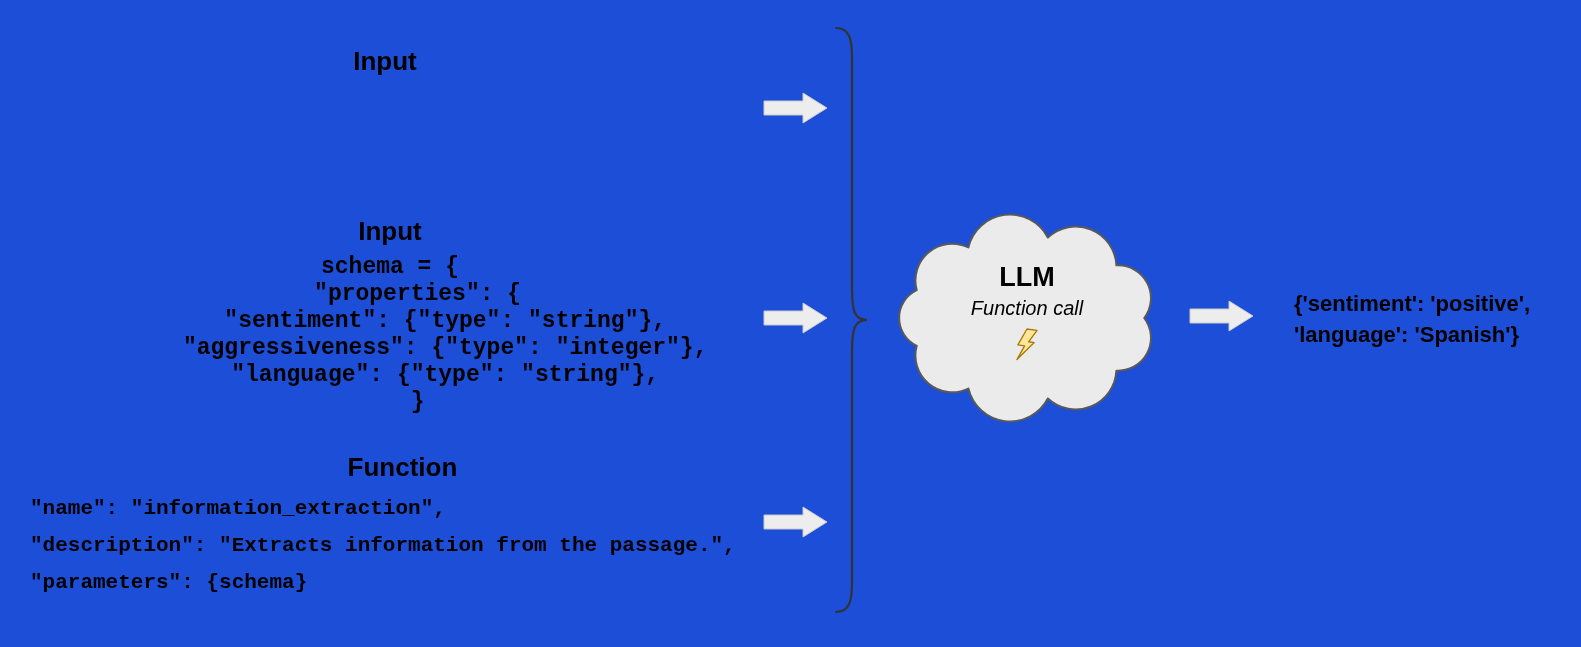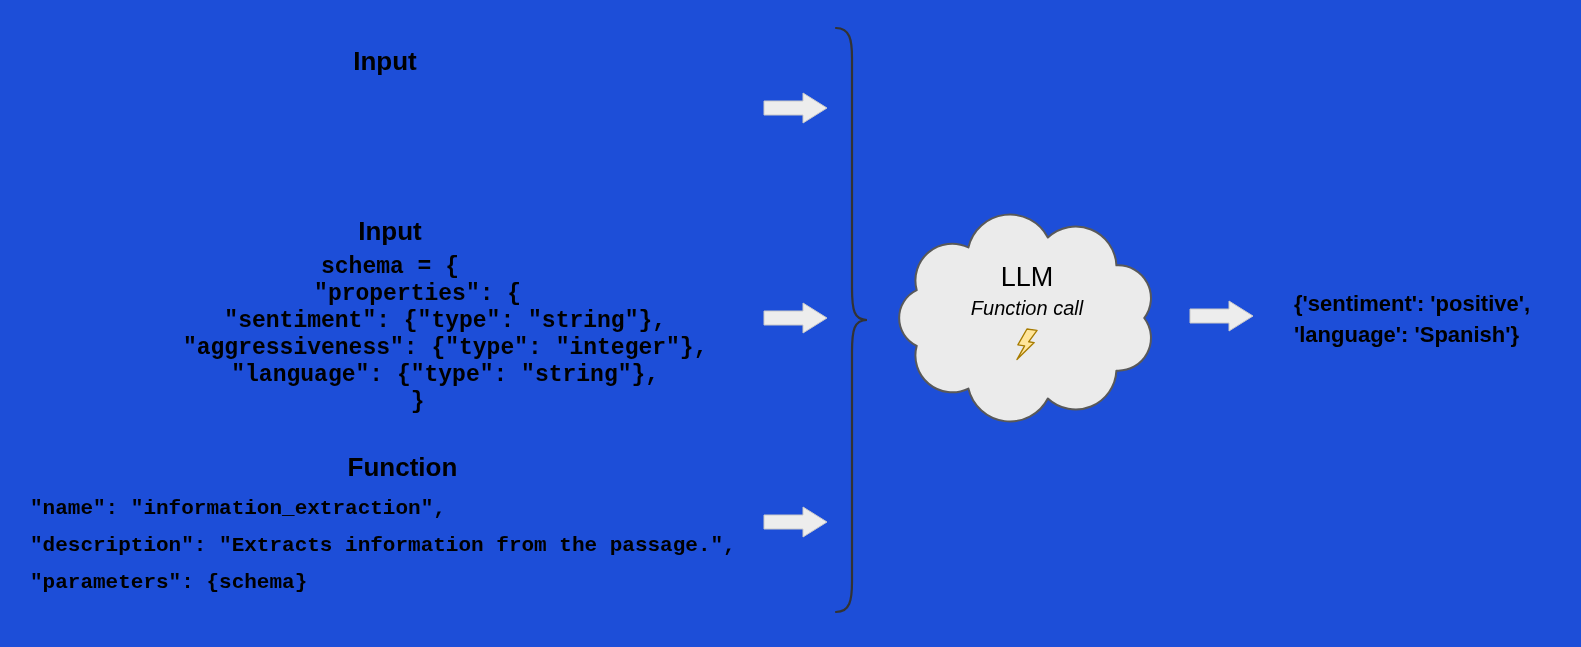--- a/index.html
+++ b/index.html
@@ -31,21 +31,21 @@
   .brace{position:absolute;left:834px;top:26px;}
   .brace path{fill:none;stroke:#333333;stroke-width:2.2;stroke-linecap:round;}
   .cloud-wrap{position:absolute;left:878px;top:206px;width:298px;height:224px;}
   .cloud-svg{position:absolute;left:0;top:0;}
   .cloud-svg path{stroke:#595959;stroke-width:2;stroke-linejoin:round;}
   .cloud-content{
     position:absolute;inset:0;
     display:flex;flex-direction:column;align-items:center;
     padding-top:54px;box-sizing:border-box;
   }
-  .cloud-title{font-size:27px;line-height:34px;font-weight:normal;text-align:center;}
+  .cloud-title{font-size:27px;line-height:34px;font-weight:bold;text-align:center;}
   .cloud-sub{font-size:20px;line-height:24px;margin-top:2px;font-style:italic;}
   .bolt{margin-top:8px;transform:rotate(8deg);}
   .bolt polygon{stroke:#a87c00;stroke-width:1.2;stroke-linejoin:round;}
   #output-block{left:1268px;top:288px;width:300px;margin-left:26px;}
   #output-block .out-line{
     font-size:22px;line-height:31px;font-weight:bold;
     white-space:pre;text-align:left;
   }
 </style>
 </head>

